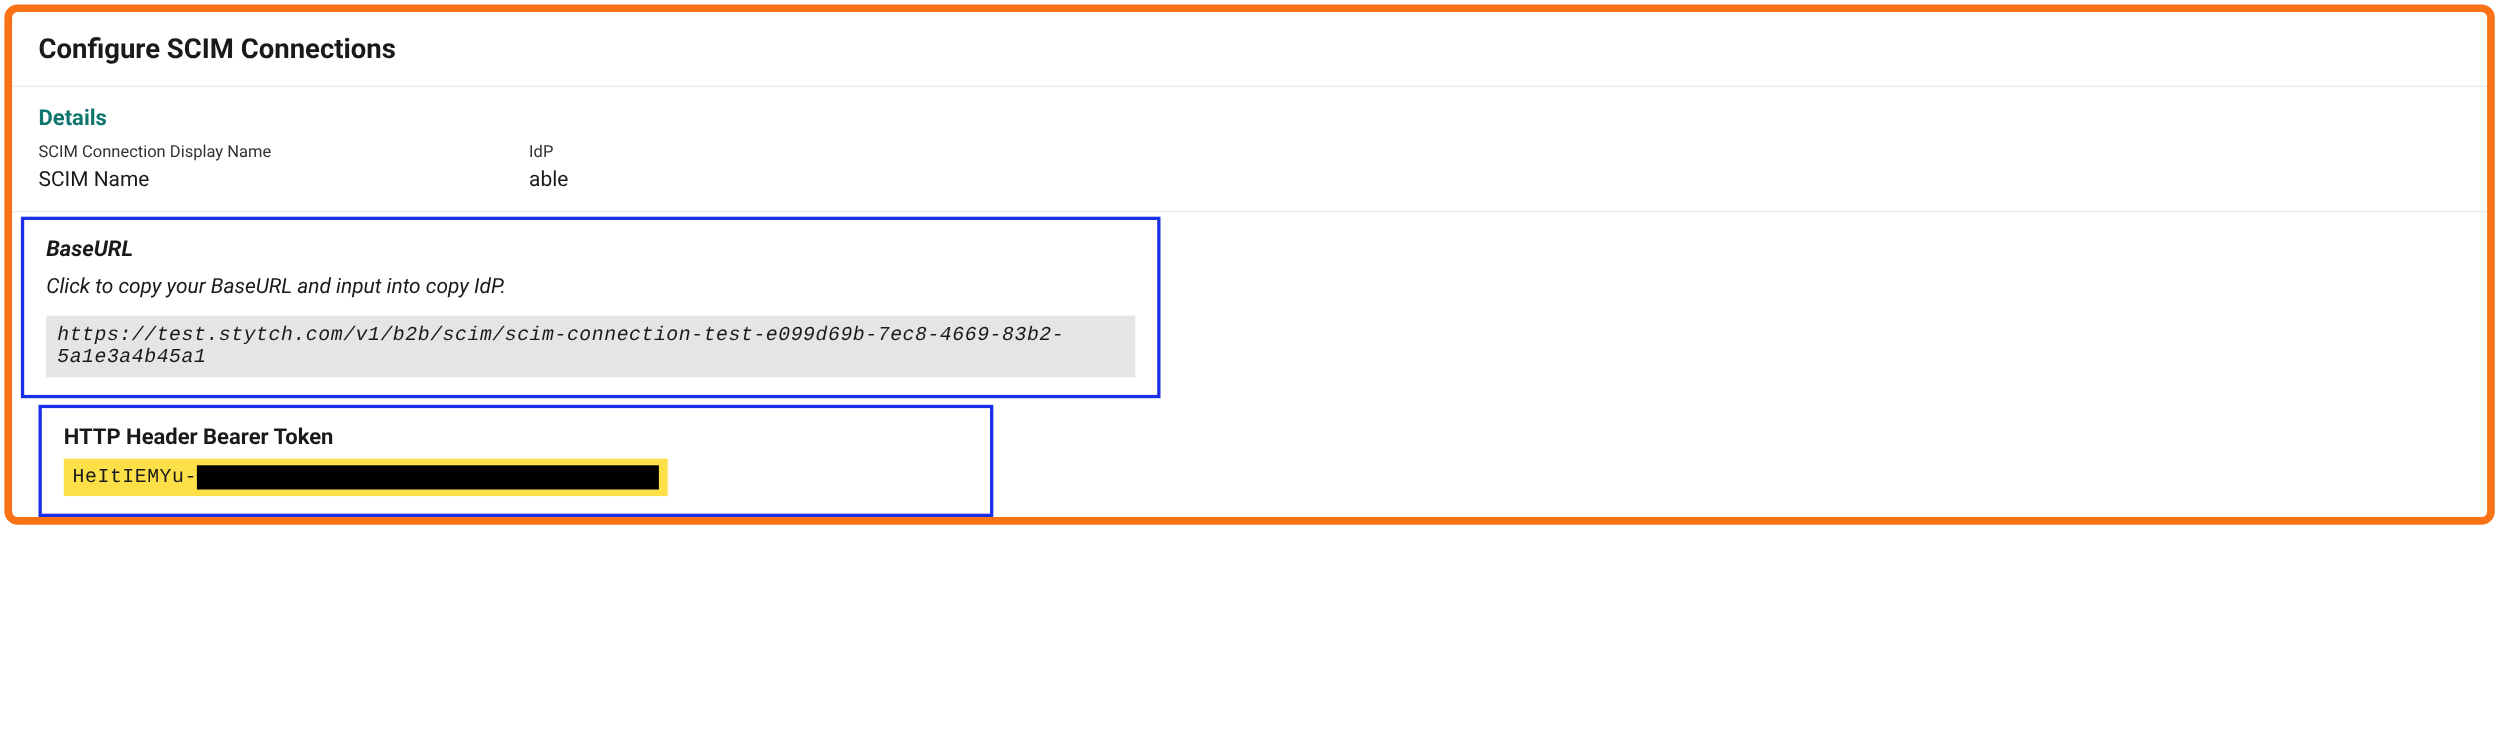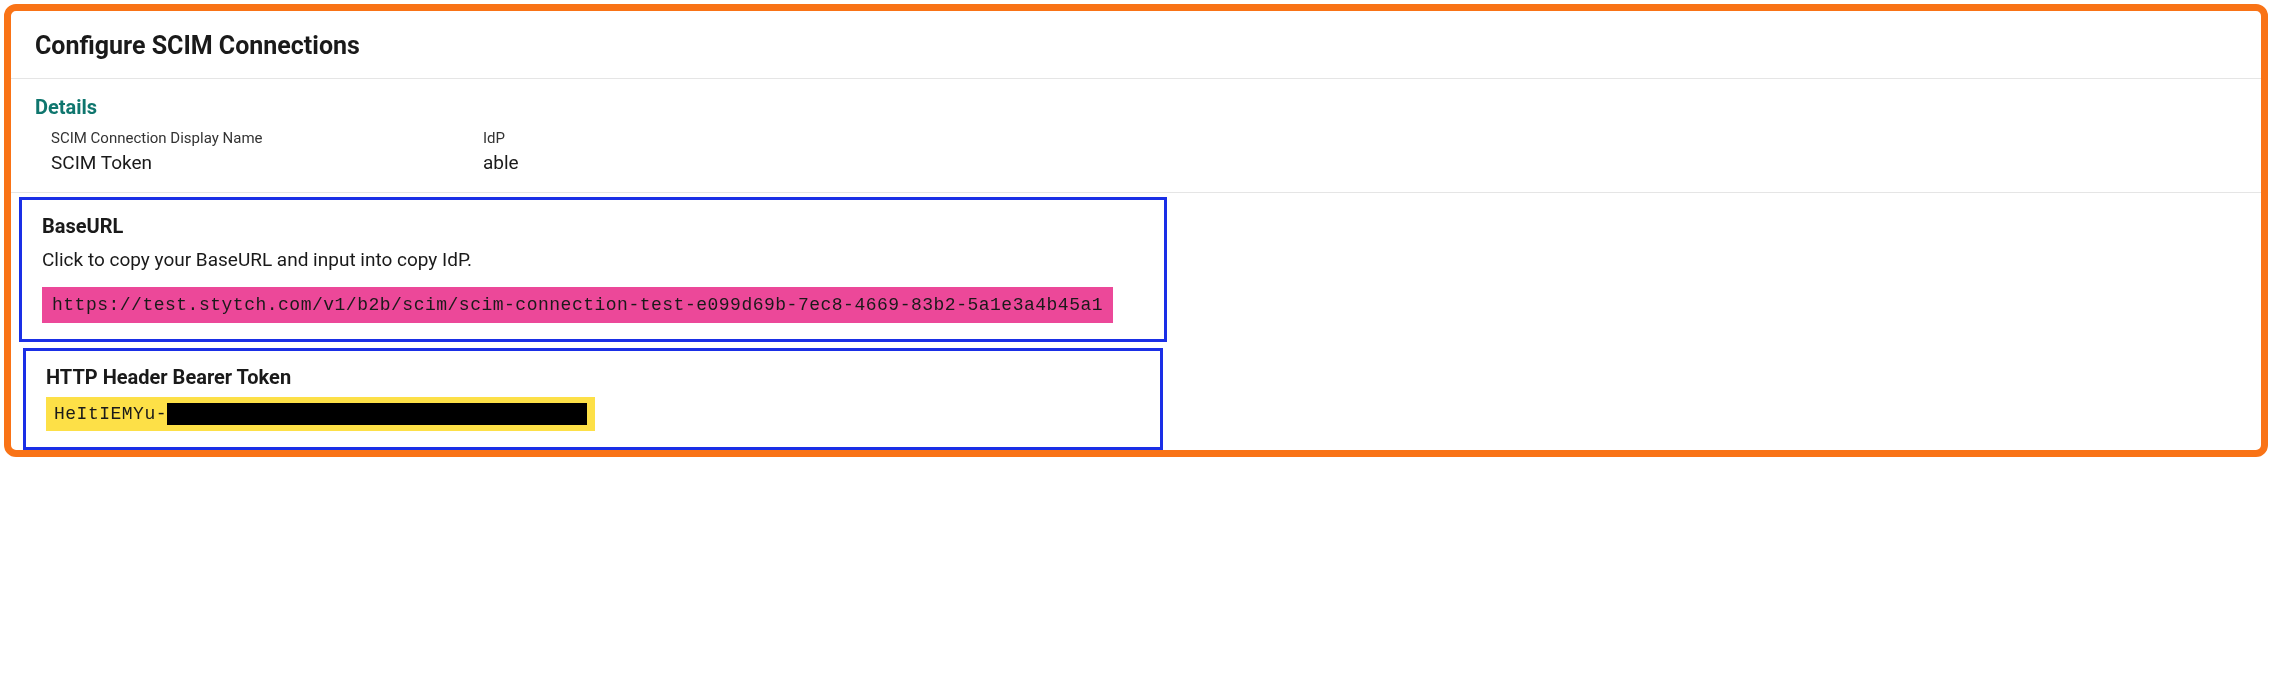--- a/index.html
+++ b/index.html
@@ -32,22 +32,21 @@
       border-bottom: 1px solid #e5e5e5;
     }
     .section-heading {
       font-size: 20px;
       font-weight: 700;
       color: #0f766e;
       margin-bottom: 10px;
     }
     .details-grid {
       display: flex;
-      gap: 2px;
-      margin-left: 16px;
+      gap: 16px;
     }
     .detail-col {
       display: flex;
       flex-direction: column;
       gap: 4px;
     }
     .detail-col:first-child {
       width: 430px;
     }
     .detail-label {
@@ -59,43 +58,44 @@
       font-size: 19px;
       color: #1a1a1a;
       font-weight: 400;
     }
     .highlighted-box {
       border: 3px solid #1a2fe6;
       padding: 14px 20px 16px 20px;
       background: #fff;
     }
     .box1 {
-      width: 1148px;
+      width: 1036px;
       margin-left: 8px;
       margin-top: 4px;
+      font-style: italic;
     }
     .box2 {
-      width: 1140px;
-      margin-left: 12px;
+      width: 868px;
+      margin-left: 24px;
       margin-top: 6px;
     }
     .box-heading {
       font-size: 20px;
       font-weight: 700;
       color: #1a1a1a;
       margin-bottom: 8px;
     }
     .box-desc {
       font-size: 19px;
       color: #1a1a1a;
       line-height: 1.5;
       margin-bottom: 12px;
     }
     .code-block {
-      background: #ec4899;
+      background: #e5e5e5;
       padding: 8px 10px;
       font-family: "SFMono-Regular", Consolas, "Liberation Mono", Menlo, monospace;
       font-size: 18px;
       color: #1a1a1a;
       letter-spacing: 0.5px;
       display: inline-block;
       cursor: pointer;
     }
     .token-row {
       display: flex;
@@ -125,21 +125,21 @@
 
   <div class="header-section">
     <h1 class="page-title">Configure SCIM Connections</h1>
   </div>
 
   <div class="details-section">
     <h2 class="section-heading">Details</h2>
     <div class="details-grid">
       <div class="detail-col">
         <span class="detail-label">SCIM Connection Display Name</span>
-        <span class="detail-value">SCIM Token</span>
+        <span class="detail-value">SCIM Name</span>
       </div>
       <div class="detail-col">
         <span class="detail-label">IdP</span>
         <span class="detail-value">able</span>
       </div>
     </div>
   </div>
 
   <div class="highlighted-box box1">
     <h2 class="box-heading">BaseURL</h2>

